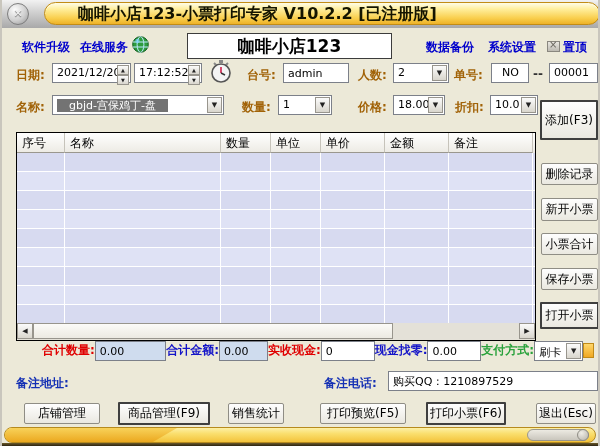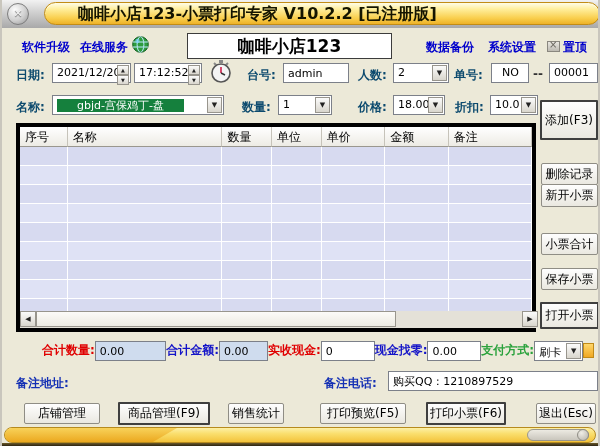--- a/index.html
+++ b/index.html
@@ -19,40 +19,40 @@
   .tb-title { position:absolute; left:33px; top:0; line-height:22px; font-size:16px; font-weight:bold; color:#141400; }
   
   .bluelink { position:absolute; top:39px; font-size:12px; font-weight:bold; color:#0000cc; cursor:pointer; }
   .shopbox { position:absolute; left:185px; top:33px; width:205px; height:26px; background:#fff;
              border:1px solid #3c3c3c; text-align:center; font-size:17px; font-weight:bold; color:#000; line-height:24px; }
   .globe { position:absolute; left:130px; top:36px; width:17px; height:17px; }
   .pinico { position:absolute; left:545px; top:41px; width:13px; height:11px;
             background:linear-gradient(180deg,#e8e6e0,#bdbab2); border:1px solid #8a877f; }
   .pinico:before { content:"\00d7"; position:absolute; left:1px; top:-3px; font-size:10px; color:#6a675f; }
   
-  .lbl { position:absolute; font-size:12px; color:#0c4a6e; font-weight:bold; }
+  .lbl { position:absolute; font-size:12px; color:#a16207; font-weight:bold; }
   .fld { position:absolute; height:20px; background:#fff; border:1px solid #7c8089;
          font-size:11px; color:#000; padding:2px 3px 0 4px; }
   input.fld { padding-top:0; }
   .spin { position:absolute; top:1px; right:1px; bottom:1px; width:12px; display:flex; flex-direction:column; }
   .spin div { flex:1; background:linear-gradient(#fbfbfb,#d9d6cd); border:1px solid #98958d;
               font-size:5px; line-height:8px; text-align:center; color:#222; }
   .combo { position:absolute; height:20px; background:#fff; border:1px solid #7c8089; font-size:11px; padding:2px 0 0 4px; }
   .carrow { position:absolute; right:1px; top:1px; bottom:1px; width:15px;
             background:linear-gradient(#fbfbfb,#d9d6cd); border:1px solid #98958d;
             font-size:7px; text-align:center; line-height:15px; color:#222; }
-  .sel { background:#15803d; color:#fff; padding:0 20px; }
+  .sel { background:#737373; color:#fff; padding:0 12px; }
   
   .btn { position:absolute; background:linear-gradient(180deg,#fefefe,#eae8e0);
          border:1px solid #8f8d85; border-radius:2px; font-size:12px; color:#000;
          text-align:center; cursor:pointer; }
   .btn.strong { border:2px solid #3f3f3f; border-radius:1px; }
   
-  .grid { position:absolute; left:14px; top:123px; width:520px; height:209px;
-          border:4px solid #000000; background:#6d28d9; }
+  .grid { position:absolute; left:14px; top:132px; width:520px; height:209px;
+          border:1px solid #000000; background:#6d28d9; }
   .ghead { display:flex; height:20px; background:linear-gradient(#ffffff,#eceae3); }
   .hcell { height:20px; border-right:1px solid #c6c3ba; border-bottom:1px solid #9a978e;
            font-size:12px; color:#000; padding:2px 0 0 5px; }
   .trow { display:flex; height:19px; background:#d7daf0; border-bottom:1px solid #fff; }
   .trow.alt { background:#dfe2f5; }
   .tcell { height:18px; border-right:1px solid #fff; }
   .hscroll { position:absolute; left:0; bottom:0; width:518px; height:17px; background:#e4e1d8; }
   .sarrow { position:absolute; top:0; width:16px; height:16px; background:linear-gradient(#fbfbfb,#d9d6cd);
             border:1px solid #98958d; font-size:7px; text-align:center; line-height:14px; color:#222; }
   .sthumb { position:absolute; left:16px; top:0; width:360px; height:16px;
@@ -260,21 +260,21 @@
         </div>
       </div>
     <div class="hscroll">
       <div class="sarrow" style="left:0">◀</div>
       <div class="sthumb"></div>
       <div class="sarrow" style="right:0">▶</div>
     </div>
   </div>
 
   <button class="btn" style="left:539px; top:163px; width:57px; height:22px">删除记录</button>
-  <button class="btn" style="left:539px; top:184px; width:57px; height:23px">新开小票</button>
+  <button class="btn" style="left:539px; top:198px; width:57px; height:23px">新开小票</button>
   <button class="btn" style="left:539px; top:233px; width:57px; height:22px">小票合计</button>
   <button class="btn" style="left:539px; top:268px; width:57px; height:22px">保存小票</button>
   <button class="btn strong" style="left:538px; top:302px; width:59px; height:27px">打开小票</button>
 
   <div class="totrow">
     <span class="tl red">合计数量:</span>
     <div class="tfld tblue" style="width:88px">0.00</div>
     <span class="tl blue">合计金额:</span>
     <div class="tfld tblue" style="width:60px">0.00</div>
     <span class="tl red">实收现金:</span>

